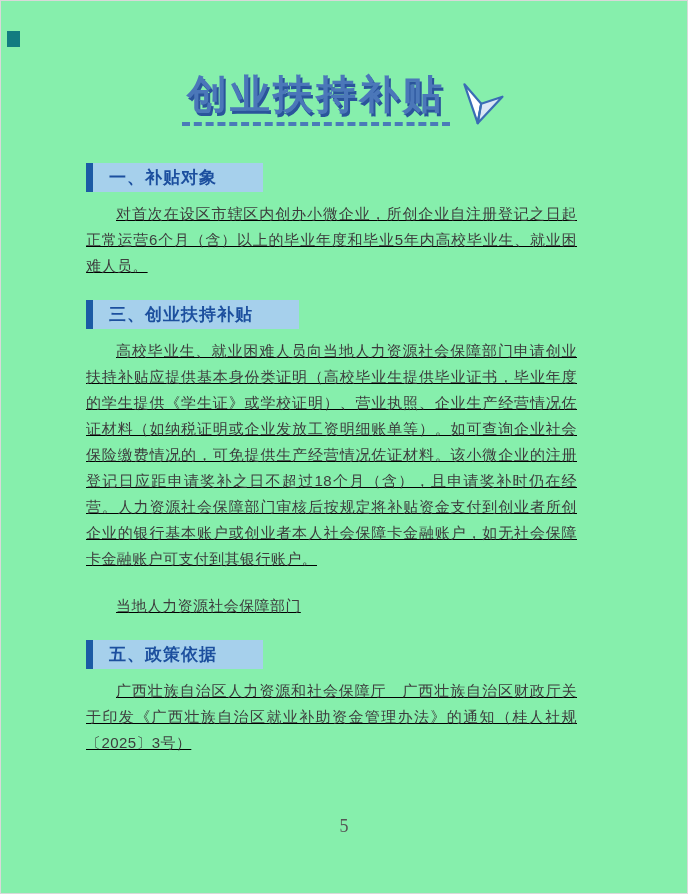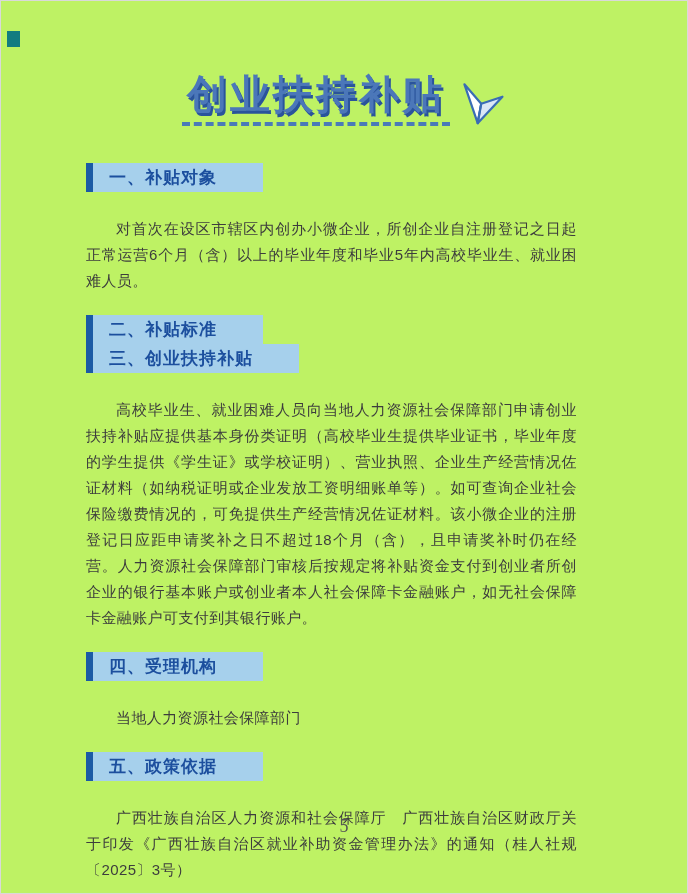--- a/index.html
+++ b/index.html
@@ -6,21 +6,21 @@
   html, body { width: 688px; }
   body {
     font-family: "Liberation Sans", "DejaVu Sans", sans-serif;
     background: #f2f2f2;
   }
   .page {
     position: relative;
     width: 688px;
     height: 894px;
     margin: 0 auto;
-    background: #bef264;
+    background: #86efac;
     border: 1px solid #d9d9d9;
     overflow: hidden;
   }
   .corner-mark {
     position: absolute;
     left: 6px;
     top: 30px;
     width: 13px;
     height: 16px;
     background: #127c80;
@@ -48,34 +48,35 @@
     width: 268px;
     border-bottom: 4px dashed #4a7ab8;
   }
   .plane-icon {
     margin-left: 10px;
     margin-top: 6px;
   }
   
   .content {
     padding: 32px 110px 0 85px;
+    text-decoration: underline;
   }
   .sec-head {
     display: inline-block;
     border-left: 7px solid #1b5aa5;
     background: #a6d0ec;
     padding: 4px 46px 4px 16px;
     font-size: 17px;
     font-weight: bold;
     color: #1c4f9e;
     letter-spacing: 1px;
     line-height: 21px;
   }
   .sec-body {
-    margin: 24px 0 21px;
+    margin: 9px 0 21px;
     font-size: 15px;
     line-height: 26px;
     text-indent: 2em;
     text-align: justify;
     color: #3d3d3d;
     letter-spacing: 0.4px;
   }
   section { display: block; }
   
   .page-num {
@@ -113,36 +114,30 @@
   <div class="content">
 
     <section>
       <div class="sec-head">
         <span>一、补贴对象</span>
       </div>
       <p class="sec-body">对首次在设区市辖区内创办小微企业，所创企业自注册登记之日起正常运营6个月（含）以上的毕业年度和毕业5年内高校毕业生、就业困难人员。</p>
     </section>
 
     <section>
-      <div class="sec-head">
-        <span>二、补贴标准</span>
-      </div>
     </section>
 
     <section>
       <div class="sec-head">
         <span>三、创业扶持补贴</span>
       </div>
       <p class="sec-body">高校毕业生、就业困难人员向当地人力资源社会保障部门申请创业扶持补贴应提供基本身份类证明（高校毕业生提供毕业证书，毕业年度的学生提供《学生证》或学校证明）、营业执照、企业生产经营情况佐证材料（如纳税证明或企业发放工资明细账单等）。如可查询企业社会保险缴费情况的，可免提供生产经营情况佐证材料。该小微企业的注册登记日应距申请奖补之日不超过18个月（含），且申请奖补时仍在经营。人力资源社会保障部门审核后按规定将补贴资金支付到创业者所创企业的银行基本账户或创业者本人社会保障卡金融账户，如无社会保障卡金融账户可支付到其银行账户。</p>
     </section>
 
     <section>
-      <div class="sec-head">
-        <span>四、受理机构</span>
-      </div>
       <p class="sec-body">当地人力资源社会保障部门</p>
     </section>
 
     <section>
       <div class="sec-head">
         <span>五、政策依据</span>
       </div>
       <p class="sec-body">广西壮族自治区人力资源和社会保障厅　广西壮族自治区财政厅关于印发《广西壮族自治区就业补助资金管理办法》的通知（桂人社规〔2025〕3号）</p>
     </section>
 

